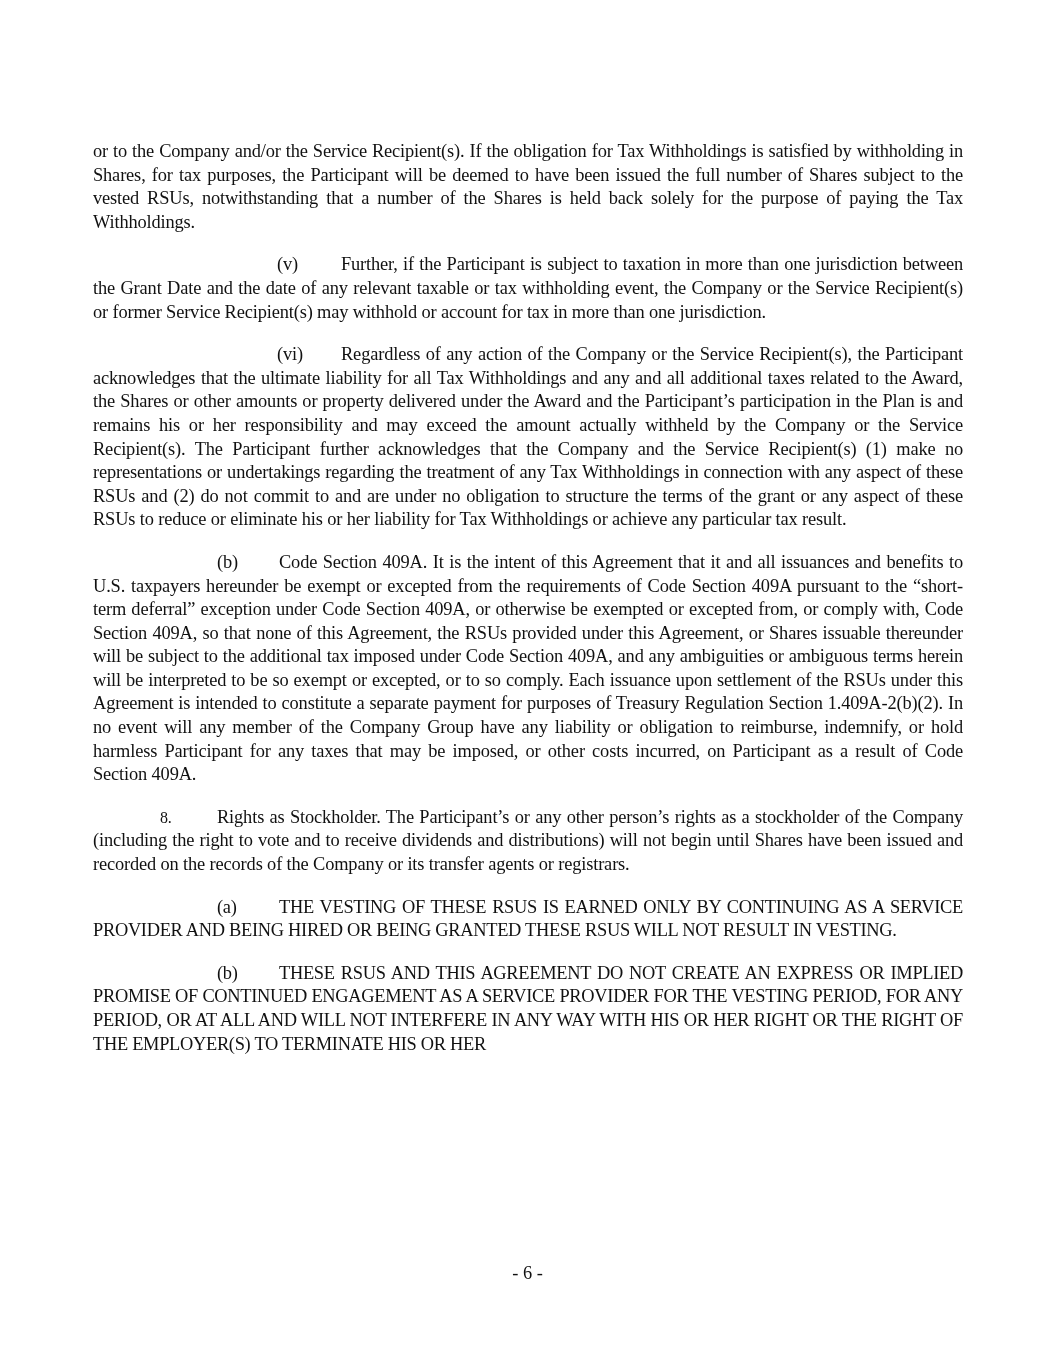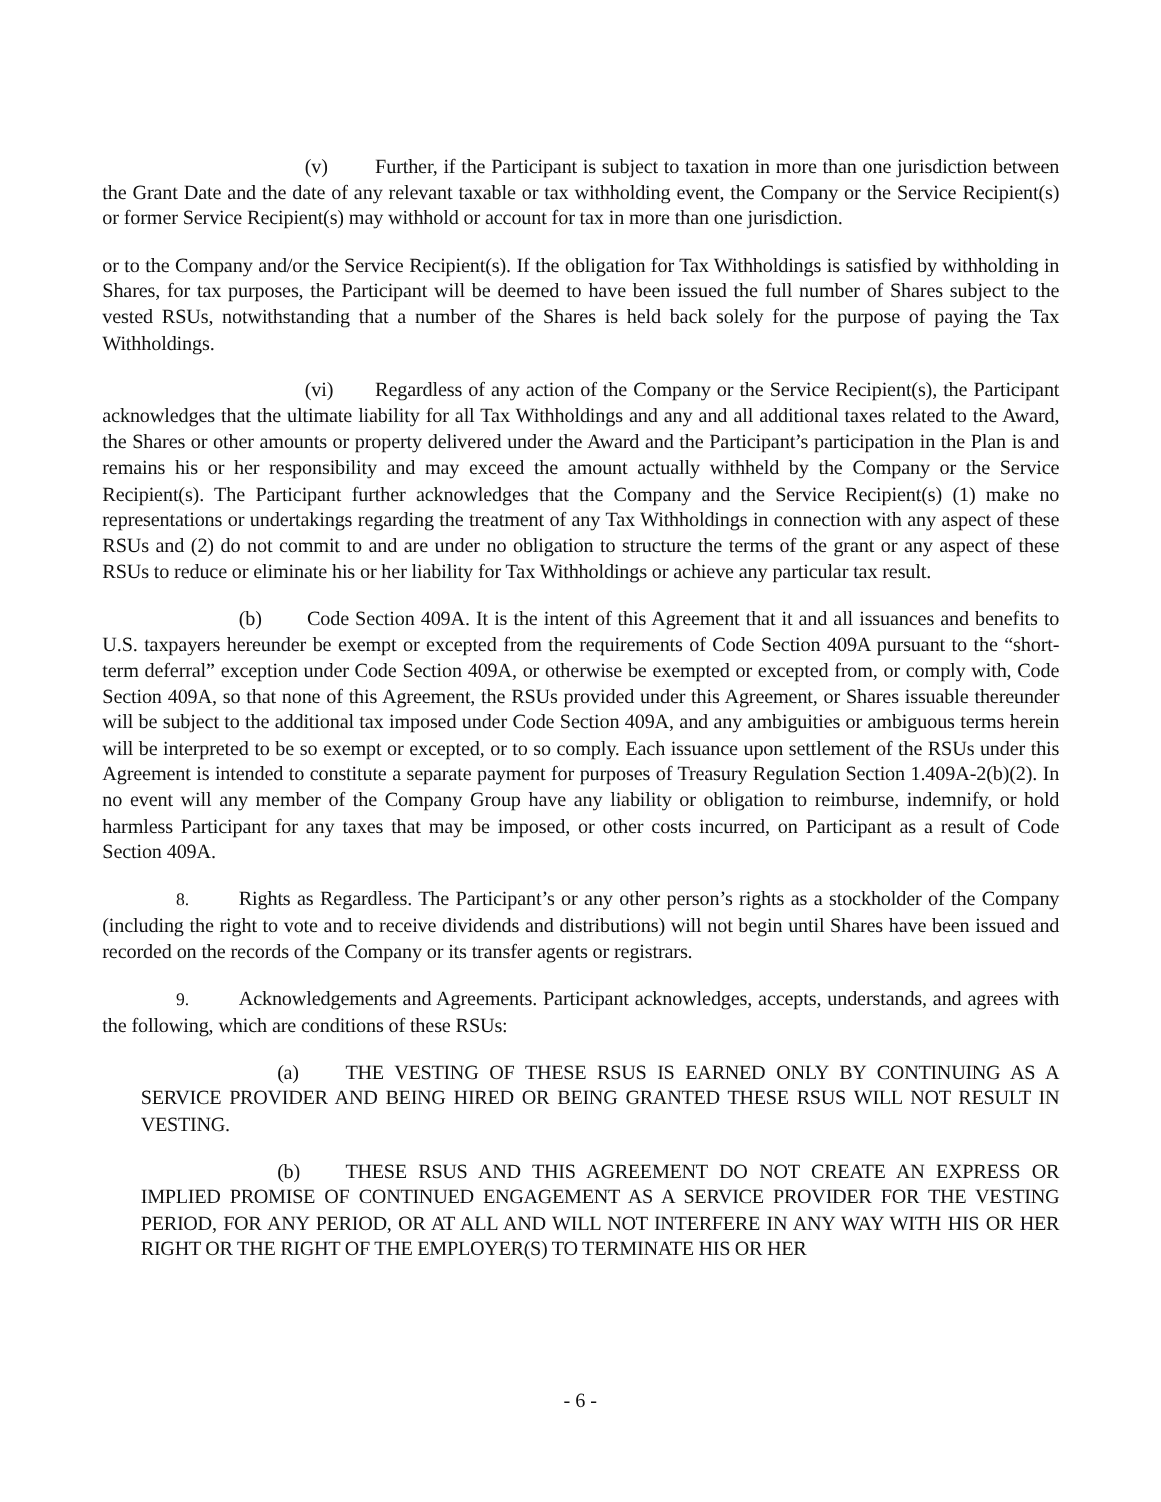--- a/index.html
+++ b/index.html
@@ -38,58 +38,55 @@
       text-indent: 67px;
     }
     .marker {
       display: inline-block;
       text-indent: 0;
     }
     .marker-roman { width: 64px; }
     .marker-sub { width: 62px; }
     .marker-sec { width: 57px; font-size: 16px; }
     .u { text-underline-offset: 2px; }
-    .caps { letter-spacing: -0.3px; margin-left: 35px; }
+    .caps { letter-spacing: -0.3px; }
     .footer {
       position: absolute;
       left: 0;
       width: 1055px;
       top: 1263px;
       text-align: center;
       font-size: 18.4px;
     }
   </style>
 </head>
 <body>
 
 <div class="page">
 
+  <p class="para">
+    <span>or to the Company and/or the Service Recipient(s).  If the obligation for Tax Withholdings is satisfied by withholding in Shares, for tax purposes, the Participant will be deemed to have been issued the full number of Shares subject to the vested RSUs, notwithstanding that a number of the Shares is held back solely for the purpose of paying the Tax Withholdings.</span>
+  </p>
+
   <p class="para indent-roman">
     <span class="marker marker-roman">(v)</span><span>Further, if the Participant is subject to taxation in more than one jurisdiction between the Grant Date and the date of any relevant taxable or tax withholding event, the Company or the Service Recipient(s) or former Service Recipient(s) may withhold or account for tax in more than one jurisdiction.</span>
-  </p>
-
-  <p class="para">
-    <span>or to the Company and/or the Service Recipient(s).  If the obligation for Tax Withholdings is satisfied by withholding in Shares, for tax purposes, the Participant will be deemed to have been issued the full number of Shares subject to the vested RSUs, notwithstanding that a number of the Shares is held back solely for the purpose of paying the Tax Withholdings.</span>
   </p>
 
   <p class="para indent-roman">
     <span class="marker marker-roman">(vi)</span><span>Regardless of any action of the Company or the Service Recipient(s), the Participant acknowledges that the ultimate liability for all Tax Withholdings and any and all additional taxes related to the Award, the Shares or other amounts or property delivered under the Award and the Participant’s participation in the Plan is and remains his or her responsibility and may exceed the amount actually withheld by the Company or the Service Recipient(s).  The Participant further acknowledges that the Company and the Service Recipient(s) (1) make no representations or undertakings regarding the treatment of any Tax Withholdings in connection with any aspect of these RSUs and (2) do not commit to and are under no obligation to structure the terms of the grant or any aspect of these RSUs to reduce or eliminate his or her liability for Tax Withholdings or achieve any particular tax result.</span>
   </p>
 
   <p class="para indent-sub">
     <span class="marker marker-sub">(b)</span><span class="u">Code Section 409A</span><span>.  It is the intent of this Agreement that it and all issuances and benefits to U.S. taxpayers hereunder be exempt or excepted from the requirements of Code Section 409A pursuant to the “short-term deferral” exception under Code Section 409A, or otherwise be exempted or excepted from, or comply with, Code Section 409A, so that none of this Agreement, the RSUs provided under this Agreement, or Shares issuable thereunder will be subject to the additional tax imposed under Code Section 409A, and any ambiguities or ambiguous terms herein will be interpreted to be so exempt or excepted, or to so comply.  Each issuance upon settlement of the RSUs under this Agreement is intended to constitute a separate payment for purposes of Treasury Regulation Section 1.409A-2(b)(2).  In no event will any member of the Company Group have any liability or obligation to reimburse, indemnify, or hold harmless Participant for any taxes that may be imposed, or other costs incurred, on Participant as a result of Code Section 409A.</span>
   </p>
 
   <p class="para indent-sec">
-    <span class="marker marker-sec">8.</span><span class="u">Rights as Regardless</span><span>.  The Participant’s or any other person’s rights as a stockholder of the Company (including the right to vote and to receive dividends and distributions) will not begin until Shares have been issued and recorded on the records of the Company or its transfer agents or registrars.</span>
+    <span class="marker marker-sec">8.</span><span class="u">Rights as Stockholder</span><span>.  The Participant’s or any other person’s rights as a stockholder of the Company (including the right to vote and to receive dividends and distributions) will not begin until Shares have been issued and recorded on the records of the Company or its transfer agents or registrars.</span>
   </p>
 
-  <p class="para indent-sec">
-    <span class="marker marker-sec">9.</span><span class="u">Acknowledgements and Agreements</span><span>.  Participant acknowledges, accepts, understands, and agrees with the following, which are conditions of these RSUs:</span>
-  </p>
 
   <p class="para indent-sub caps">
     <span class="marker marker-sub">(a)</span><span>THE VESTING OF THESE RSUS IS EARNED ONLY BY CONTINUING AS A SERVICE PROVIDER AND BEING HIRED OR BEING GRANTED THESE RSUS WILL NOT RESULT IN VESTING.</span>
   </p>
 
   <p class="para indent-sub caps">
     <span class="marker marker-sub">(b)</span><span>THESE RSUS AND THIS AGREEMENT DO NOT CREATE AN EXPRESS OR IMPLIED PROMISE OF CONTINUED ENGAGEMENT AS A SERVICE PROVIDER FOR THE VESTING PERIOD, FOR ANY PERIOD, OR AT ALL AND WILL NOT INTERFERE IN ANY WAY WITH HIS OR HER RIGHT OR THE RIGHT OF THE EMPLOYER(S) TO TERMINATE HIS OR HER</span>
   </p>
 
 </div>

